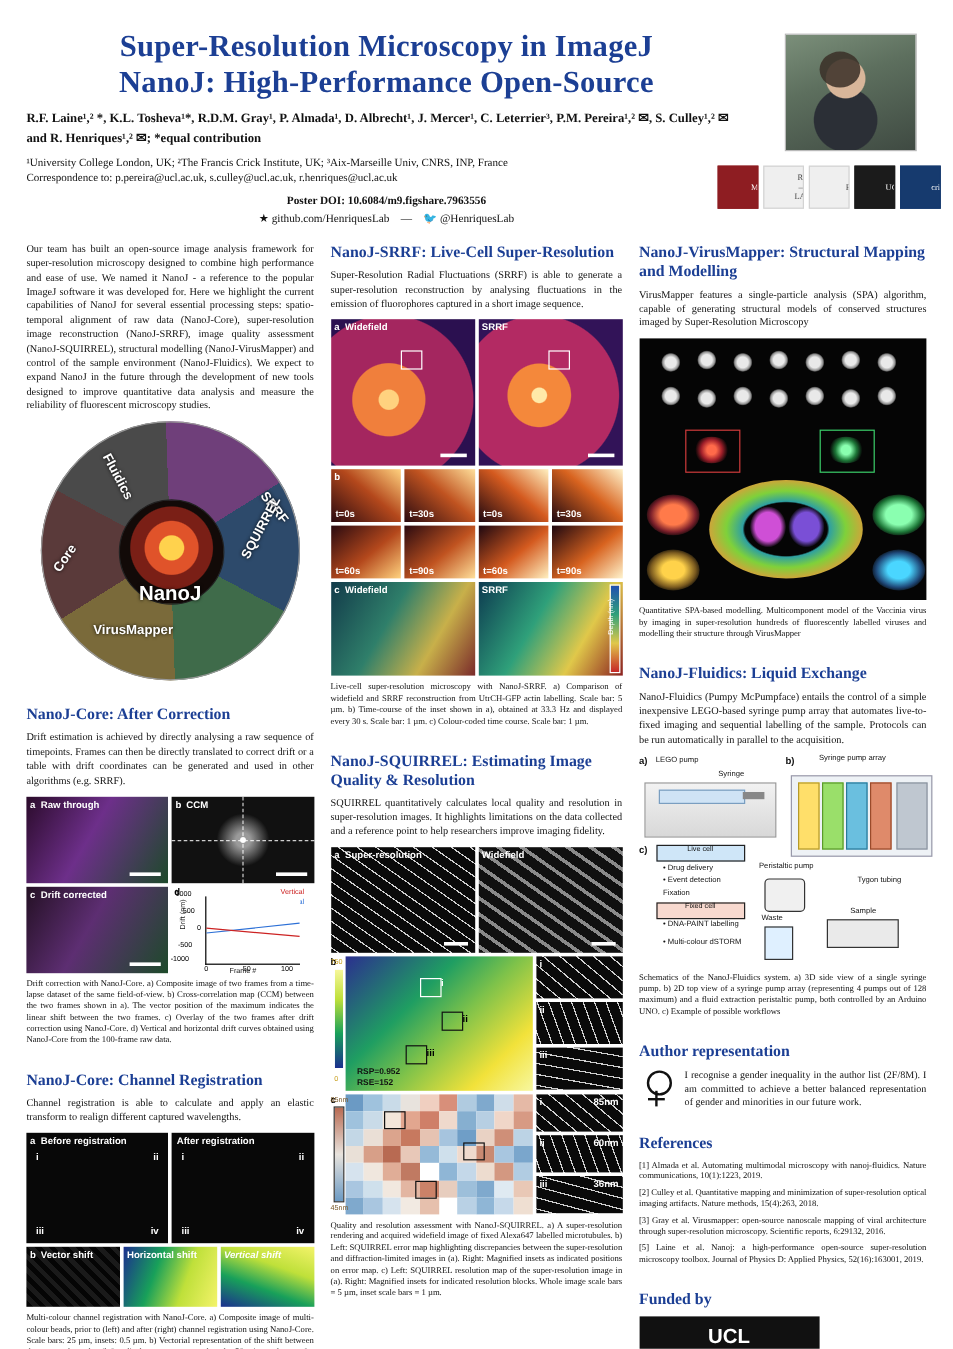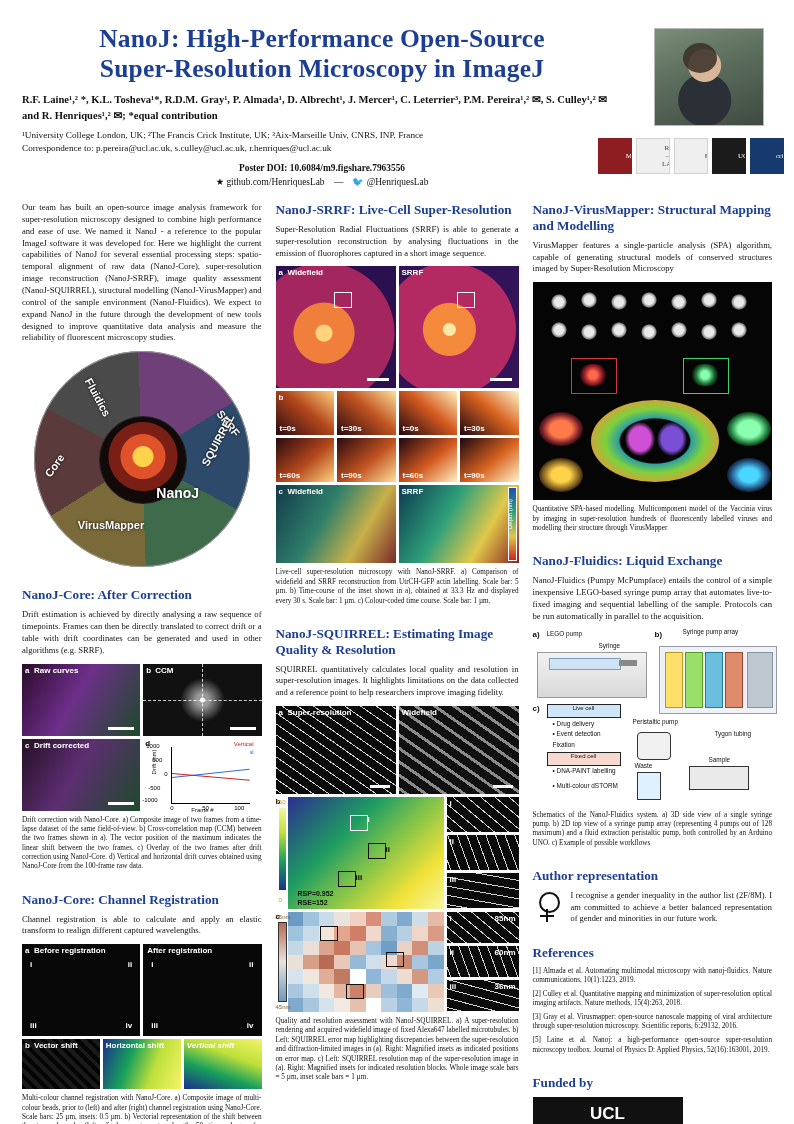--- a/index.html
+++ b/index.html
@@ -83,21 +83,21 @@
       #5a3a3a 300deg 360deg);
     box-shadow:inset 0 0 0 1px #999;
   }
   .wheel .hub{
     position:absolute;left:50%;top:50%;width:86px;height:86px;margin:-43px 0 0 -43px;border-radius:50%;
     background:radial-gradient(circle at 50% 46%, #ffd24d 0 10px, #e0532a 11px 22px, #7a1f16 23px 34px, #120a08 35px 43px);
     border:1px solid #222;
   }
   .wheel .hublabel{
     position:absolute;left:50%;top:62%;transform:translate(-50%,0);
-    color:#fff;font-family:"Liberation Sans",sans-serif;font-weight:bold;font-size:14px;text-shadow:0 0 3px #000;margin-left:36px;
+    color:#fff;font-family:"Liberation Sans",sans-serif;font-weight:bold;font-size:17px;text-shadow:0 0 3px #000;
   }
   .wseg{position:absolute;left:50%;top:50%;transform-origin:0 0;color:#fff;font-family:"Liberation Sans",sans-serif;font-weight:bold;font-size:11px;white-space:nowrap;text-shadow:0 0 3px #000;}
 
   
   .gridfig{display:grid;gap:3px;}
   .pnl{position:relative;background:#111;}
   .pnl .tag{position:absolute;left:3px;top:2px;color:#fff;font-size:8px;font-family:"Liberation Sans",sans-serif;font-weight:bold;}
 
   
   .plot{position:relative;background:#fff;border-left:1px solid #000;border-bottom:1px solid #000;}
@@ -137,22 +137,22 @@
   .fund{display:flex;gap:5px;margin-top:6px;flex-wrap:wrap;}
   .fundbox{background:#111;color:#fff;font-family:"Liberation Sans",sans-serif;font-weight:bold;display:flex;align-items:center;justify-content:center;text-align:center;}
 </style>
 </head>
 <body>
 
 <div class="poster">
 
   <div class="header">
     <div class="title">
+      <div>Super-Resolution Microscopy in ImageJ</div>
       <div>NanoJ:  High-Performance  Open-Source</div>
-      <div>Super-Resolution Microscopy in ImageJ</div>
     </div>
     <div class="authors">R.F. Laine¹,² *, K.L. Tosheva¹*, R.D.M. Gray¹, P. Almada¹, D. Albrecht¹, J. Mercer¹, C. Leterrier³, P.M. Pereira¹,² ✉, S. Culley¹,² ✉ and R. Henriques¹,² ✉; *equal contribution</div>
     <div class="affil">¹University College London, UK; ²The Francis Crick Institute, UK; ³Aix-Marseille Univ, CNRS, INP, France</div>
     <div class="corr">Correspondence to: p.pereira@ucl.ac.uk, s.culley@ucl.ac.uk, r.henriques@ucl.ac.uk</div>
     <div class="doi">Poster DOI: 10.6084/m9.figshare.7963556</div>
     <div class="githubline">
       <span>★</span>
       <span class="gh">github.com/HenriquesLab</span>
       <span class="sep">—</span>
       <span>🐦</span>
@@ -184,21 +184,21 @@
         <div class="hub"></div>
         <div class="hublabel">NanoJ</div>
       </div>
 
       <h2 class="sec">NanoJ-Core: After Correction</h2>
       <p class="body">Drift estimation is achieved by directly analysing a raw sequence of timepoints. Frames can then be directly translated to correct drift or a table with drift coordinates can be generated and used in other algorithms (e.g. SRRF).</p>
 
       <div class="gridfig" style="grid-template-columns:1fr 1fr;grid-template-rows:72px 72px;">
         <div class="pnl" style="background:linear-gradient(120deg,#2b0b2b,#6d2f8a 45%,#1d4a2a 100%);">
           <div class="tag">a</div>
-          <div class="tag" style="left:12px;">Raw curves</div>
+          <div class="tag" style="left:12px;">Raw through</div>
           <div class="scalebar" style="right:6px;bottom:6px;width:26px;"></div>
         </div>
         <div class="pnl" style="background:radial-gradient(circle at 50% 50%, #ffffff 0 2px, #9a9a9a 3px 6px, #111 22px 100%);">
           <div class="tag">b</div>
           <div class="tag" style="left:12px;">CCM</div>
           <div style="position:absolute;left:0;top:50%;width:100%;height:1px;border-top:1px dashed #fff;opacity:.8;"></div>
           <div style="position:absolute;left:50%;top:0;height:100%;width:1px;border-left:1px dashed #fff;opacity:.8;"></div>
           <div class="scalebar" style="right:6px;bottom:6px;width:26px;"></div>
         </div>
         <div class="pnl" style="background:linear-gradient(120deg,#241024,#5d2e72 45%,#1d4a2a 100%);">

